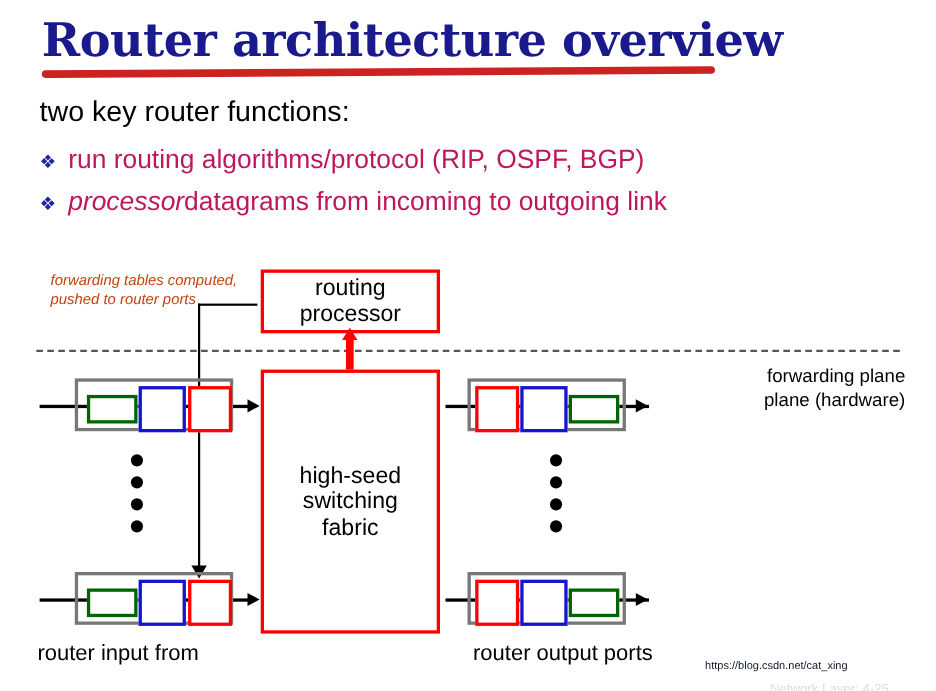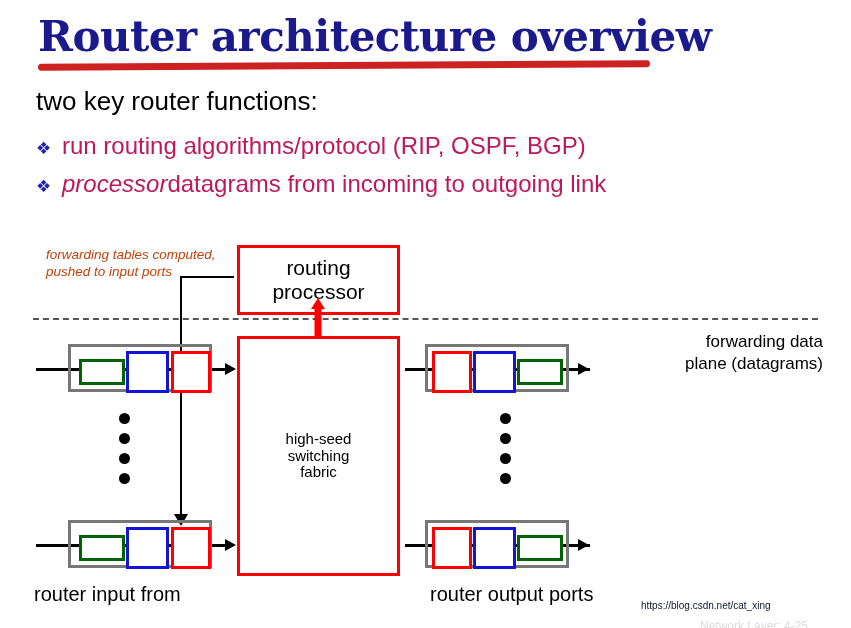--- a/index.html
+++ b/index.html
@@ -91,21 +91,21 @@
     color: #c2410c;
     white-space: nowrap;
   }
 
   
   #routing-processor {
     position: absolute;
     left: 237px;
     top: 245px;
     width: 163px;
-    height: 70px;
+    height: 58px;
     border: 3px solid #ff0000;
     box-sizing: border-box;
     display: flex;
     align-items: center;
     justify-content: center;
     text-align: center;
     font-size: 21px;
     line-height: 1.12;
     background: #fff;
   }
@@ -116,21 +116,21 @@
     left: 237px;
     top: 336px;
     width: 163px;
     height: 240px;
     border: 3px solid #ff0000;
     box-sizing: border-box;
     display: flex;
     align-items: center;
     justify-content: center;
     text-align: center;
-    font-size: 15px;
+    font-size: 21px;
     line-height: 1.12;
     background: #fff;
   }
 
   
   #plane-divider {
     position: absolute;
     left: 33px;
     top: 318px;
     width: 785px;
@@ -263,21 +263,21 @@
   <div class="bullet-row" style="top:170px;">
     <span class="bullet-mark">❖</span>
     <span class="bullet-text ital">processor</span>
     <span class="bullet-text"> datagrams from incoming to outgoing link</span>
   </div>
 
   <div id="diagram">
 
     <div id="annotation">
       <div>forwarding tables computed,</div>
-      <div>pushed to input ports</div>
+      <div>pushed to router ports</div>
     </div>
 
     <div class="hline" style="left:180px; top:276px; width:54px; height:2px;"></div>
     <div class="vline" style="left:180px; top:276px; height:242px; width:2px;"></div>
     <div class="arrow-down" style="left:174px; top:514px;"></div>
 
     <div id="plane-divider"></div>
 
     <div id="routing-processor">
       <div>
@@ -341,22 +341,22 @@
       <span></span>
     </div>
     <div class="dots" style="left:500px; top:413px;">
       <span></span>
       <span></span>
       <span></span>
       <span></span>
     </div>
 
     <div class="plane-label" id="data-plane-label">
-      <div>forwarding data</div>
-      <div>plane  (datagrams)</div>
+      <div>forwarding plane</div>
+      <div>plane  (hardware)</div>
     </div>
 
     <div class="bottom-caption" id="input-ports-caption">router input from</div>
     <div class="bottom-caption" id="output-ports-caption">router output ports</div>
   </div>
 
   <div id="watermark">https://blog.csdn.net/cat_xing</div>
   <div id="footer-note">Network Layer:  4-25</div>
 
 </div>

